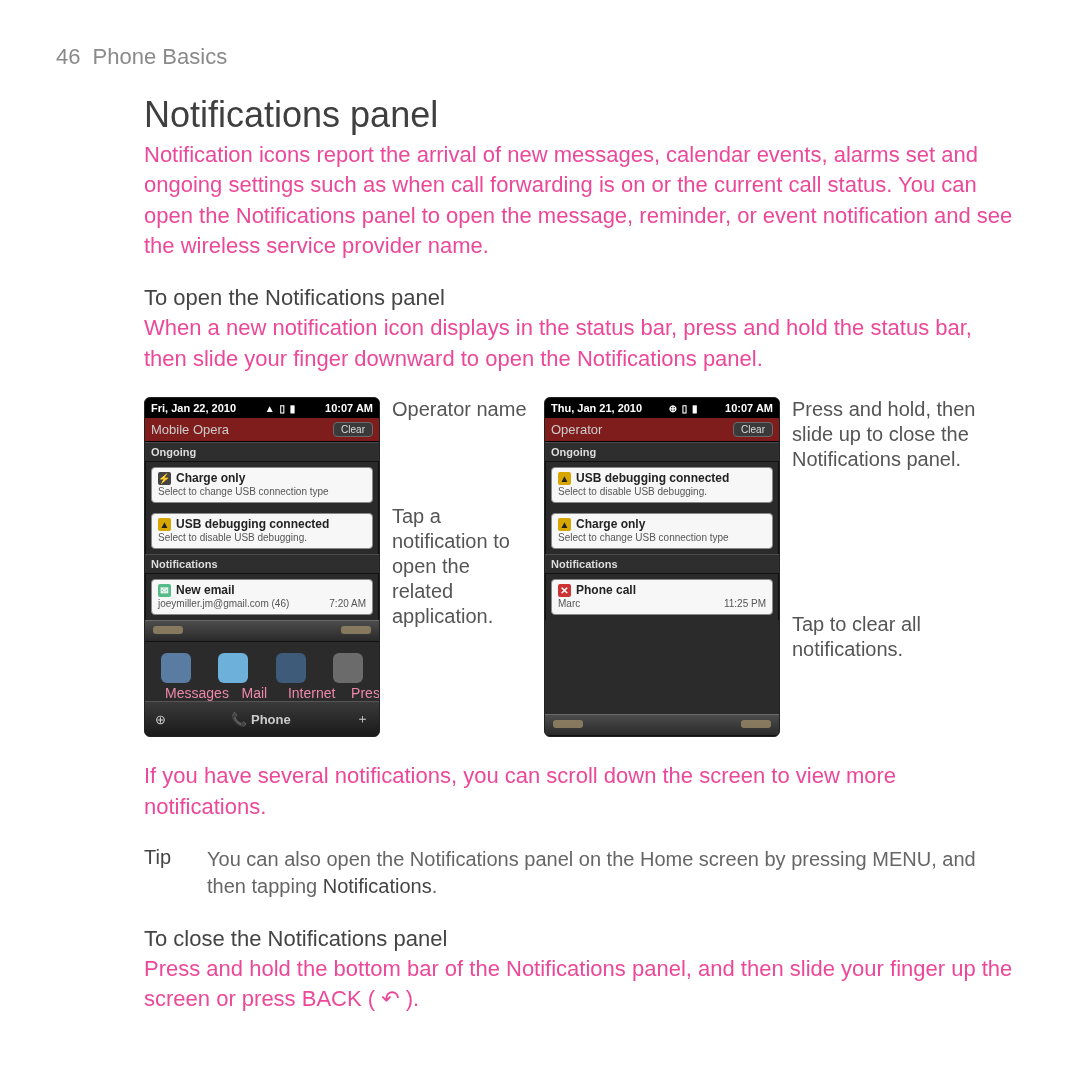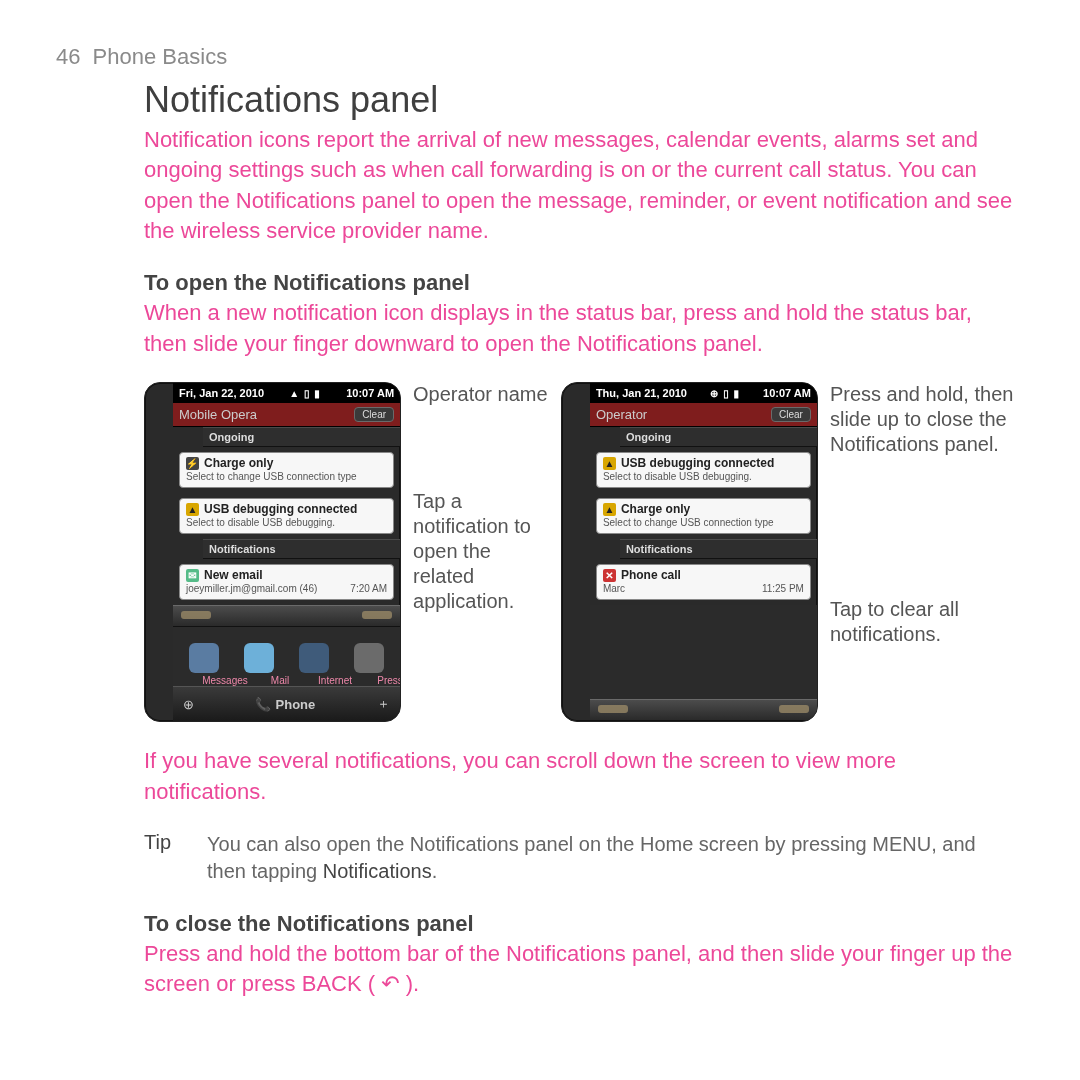--- a/index.html
+++ b/index.html
@@ -15,21 +15,21 @@
     width: 1080px;
     height: 1080px;
     box-sizing: border-box;
     padding: 44px 56px 44px 56px;
     position: relative;
   }
   .header {
     color: #8a8a8a;
     font-size: 22px;
     font-weight: 300;
-    margin-bottom: 9px;
+    margin-bottom: 24px;
   }
   .header .num { margin-right: 6px; }
   .section-title {
     color: #3f3f3f;
     font-size: 36px;
     font-weight: 400;
     margin: 0 0 4px 0;
     padding-left: 88px;
   }
   .body-text {
@@ -37,45 +37,44 @@
     font-size: 22px;
     font-weight: 300;
     line-height: 1.38;
     padding-left: 88px;
     padding-right: 8px;
     margin: 0 0 24px 0;
   }
   .sub-heading {
     color: #444;
     font-size: 22px;
-    font-weight: 700;
+    font-weight: 400;
     padding-left: 88px;
     margin: 0 0 2px 0;
   }
   .figure-row {
     display: flex;
     gap: 12px;
     padding-left: 88px;
     margin: 18px 0 24px 0;
     align-items: stretch;
   }
   .phone {
     width: 234px;
     height: 338px;
     background: #2a2a2a;
     border: 1px solid #222;
-    border-radius: 16px;
+    border-radius: 6px;
     box-shadow: 0 0 0 1px #111 inset;
     color: #ddd;
     font-size: 11px;
     position: relative;
     overflow: hidden;
     display: flex;
     flex-direction: column;
-    padding-left: 28px;
   }
   .status-bar {
     display: flex;
     justify-content: space-between;
     align-items: center;
     background: #000;
     color: #fff;
     font-weight: 700;
     font-size: 11px;
     padding: 2px 6px;
@@ -100,21 +99,20 @@
     padding: 1px 7px;
   }
   .list-hdr {
     background: #2e2e2e;
     color: #ddd;
     font-weight: 700;
     font-size: 11px;
     padding: 3px 6px;
     border-top: 1px solid #4a4a4a;
     border-bottom: 1px solid #111;
-    margin-left: 30px;
   }
   .notif {
     background: #f7f7f7;
     color: #222;
     border: 1px solid #888;
     border-radius: 4px;
     margin: 5px 6px;
     padding: 3px 6px 5px 6px;
   }
   .notif .title-line {
@@ -177,21 +175,21 @@
     gap:2px;
   }
   .app .icon {
     width: 30px; height: 30px;
     background: #5a7ca2;
     border-radius: 6px;
   }
   .app:nth-child(2) .icon{ background:#6db0d9;}
   .app:nth-child(3) .icon{ background:#3f5b7a;}
   .app:nth-child(4) .icon{ background:#6b6b6b;}
-  .app .label { font-size: 10px; color:#e8a;margin-left:42px; }
+  .app .label { font-size: 14px; color:#e8a;margin-left:42px; }
   .bottom-bar {
     height: 34px;
     background: linear-gradient(#3a3a3a,#1a1a1a);
     border-top: 1px solid #555;
     display:flex; align-items:center; justify-content:space-between;
     padding: 0 10px;
     color:#ccc; font-size:13px;
   }
   .bottom-bar .phone-btn { font-weight:700; }
   .fig-notes {

